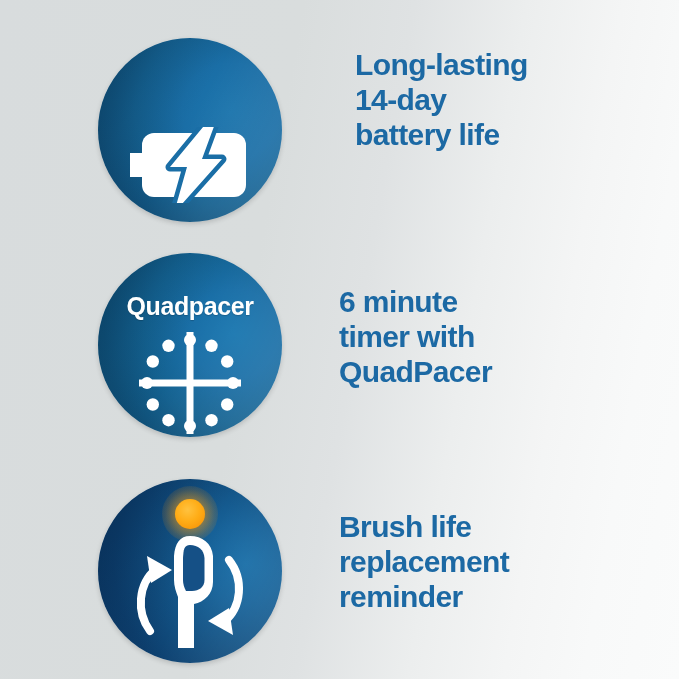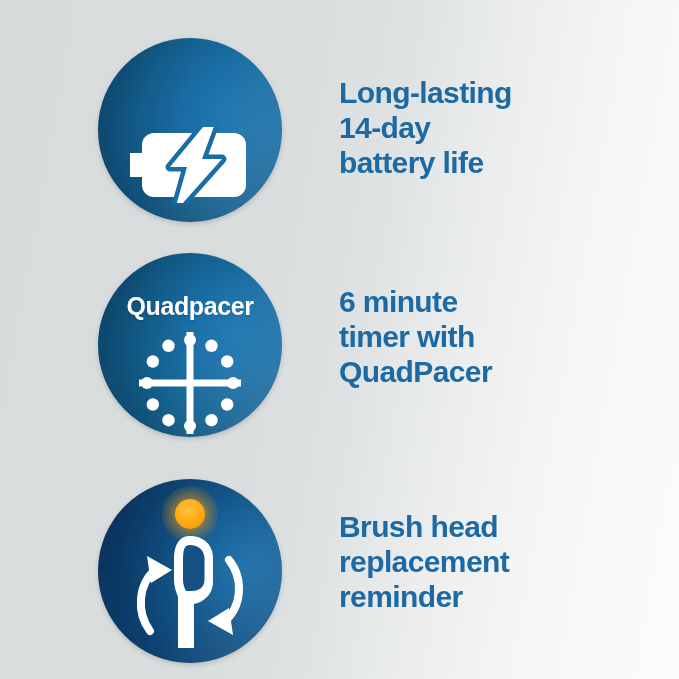--- a/index.html
+++ b/index.html
@@ -176,21 +176,21 @@
   .feature-text {
     position: absolute;
     left: 339px;
     color: #1c69a4;
     font-weight: bold;
     font-size: 30px;
     line-height: 1.16;
     letter-spacing: -0.6px;
     white-space: pre-line;
   }
-  #text-1 { top: 76px; }
+  #text-1 { top: 48px; margin-left: 16px; }
   #text-2 { top: 285px; }
   #text-3 { top: 510px; }
 </style>
 </head>
 <body>
 
 <div id="stage">
 
   <div class="feature-row">
 
@@ -277,18 +277,18 @@
           C55.5,16 56,11 62,11 Z"></path>
 
         <path fill="none" stroke="#ffffff" stroke-width="8" stroke-linecap="round" d="M22,97 C8,78 10,50 28,35"></path>
         <polygon fill="#ffffff" points="19,22 44,36 23,49"></polygon>
 
         <path fill="none" stroke="#ffffff" stroke-width="8" stroke-linecap="round" d="M101,26 C116,45 114,73 96,88"></path>
         <polygon fill="#ffffff" points="105,101 80,87 101,74"></polygon>
       </svg>
     </div>
 
-    <div class="feature-text" id="text-3">Brush head
+    <div class="feature-text" id="text-3">Brush life
 replacement
 reminder</div>
   </div>
 
 </div>
 
 </body></html>

